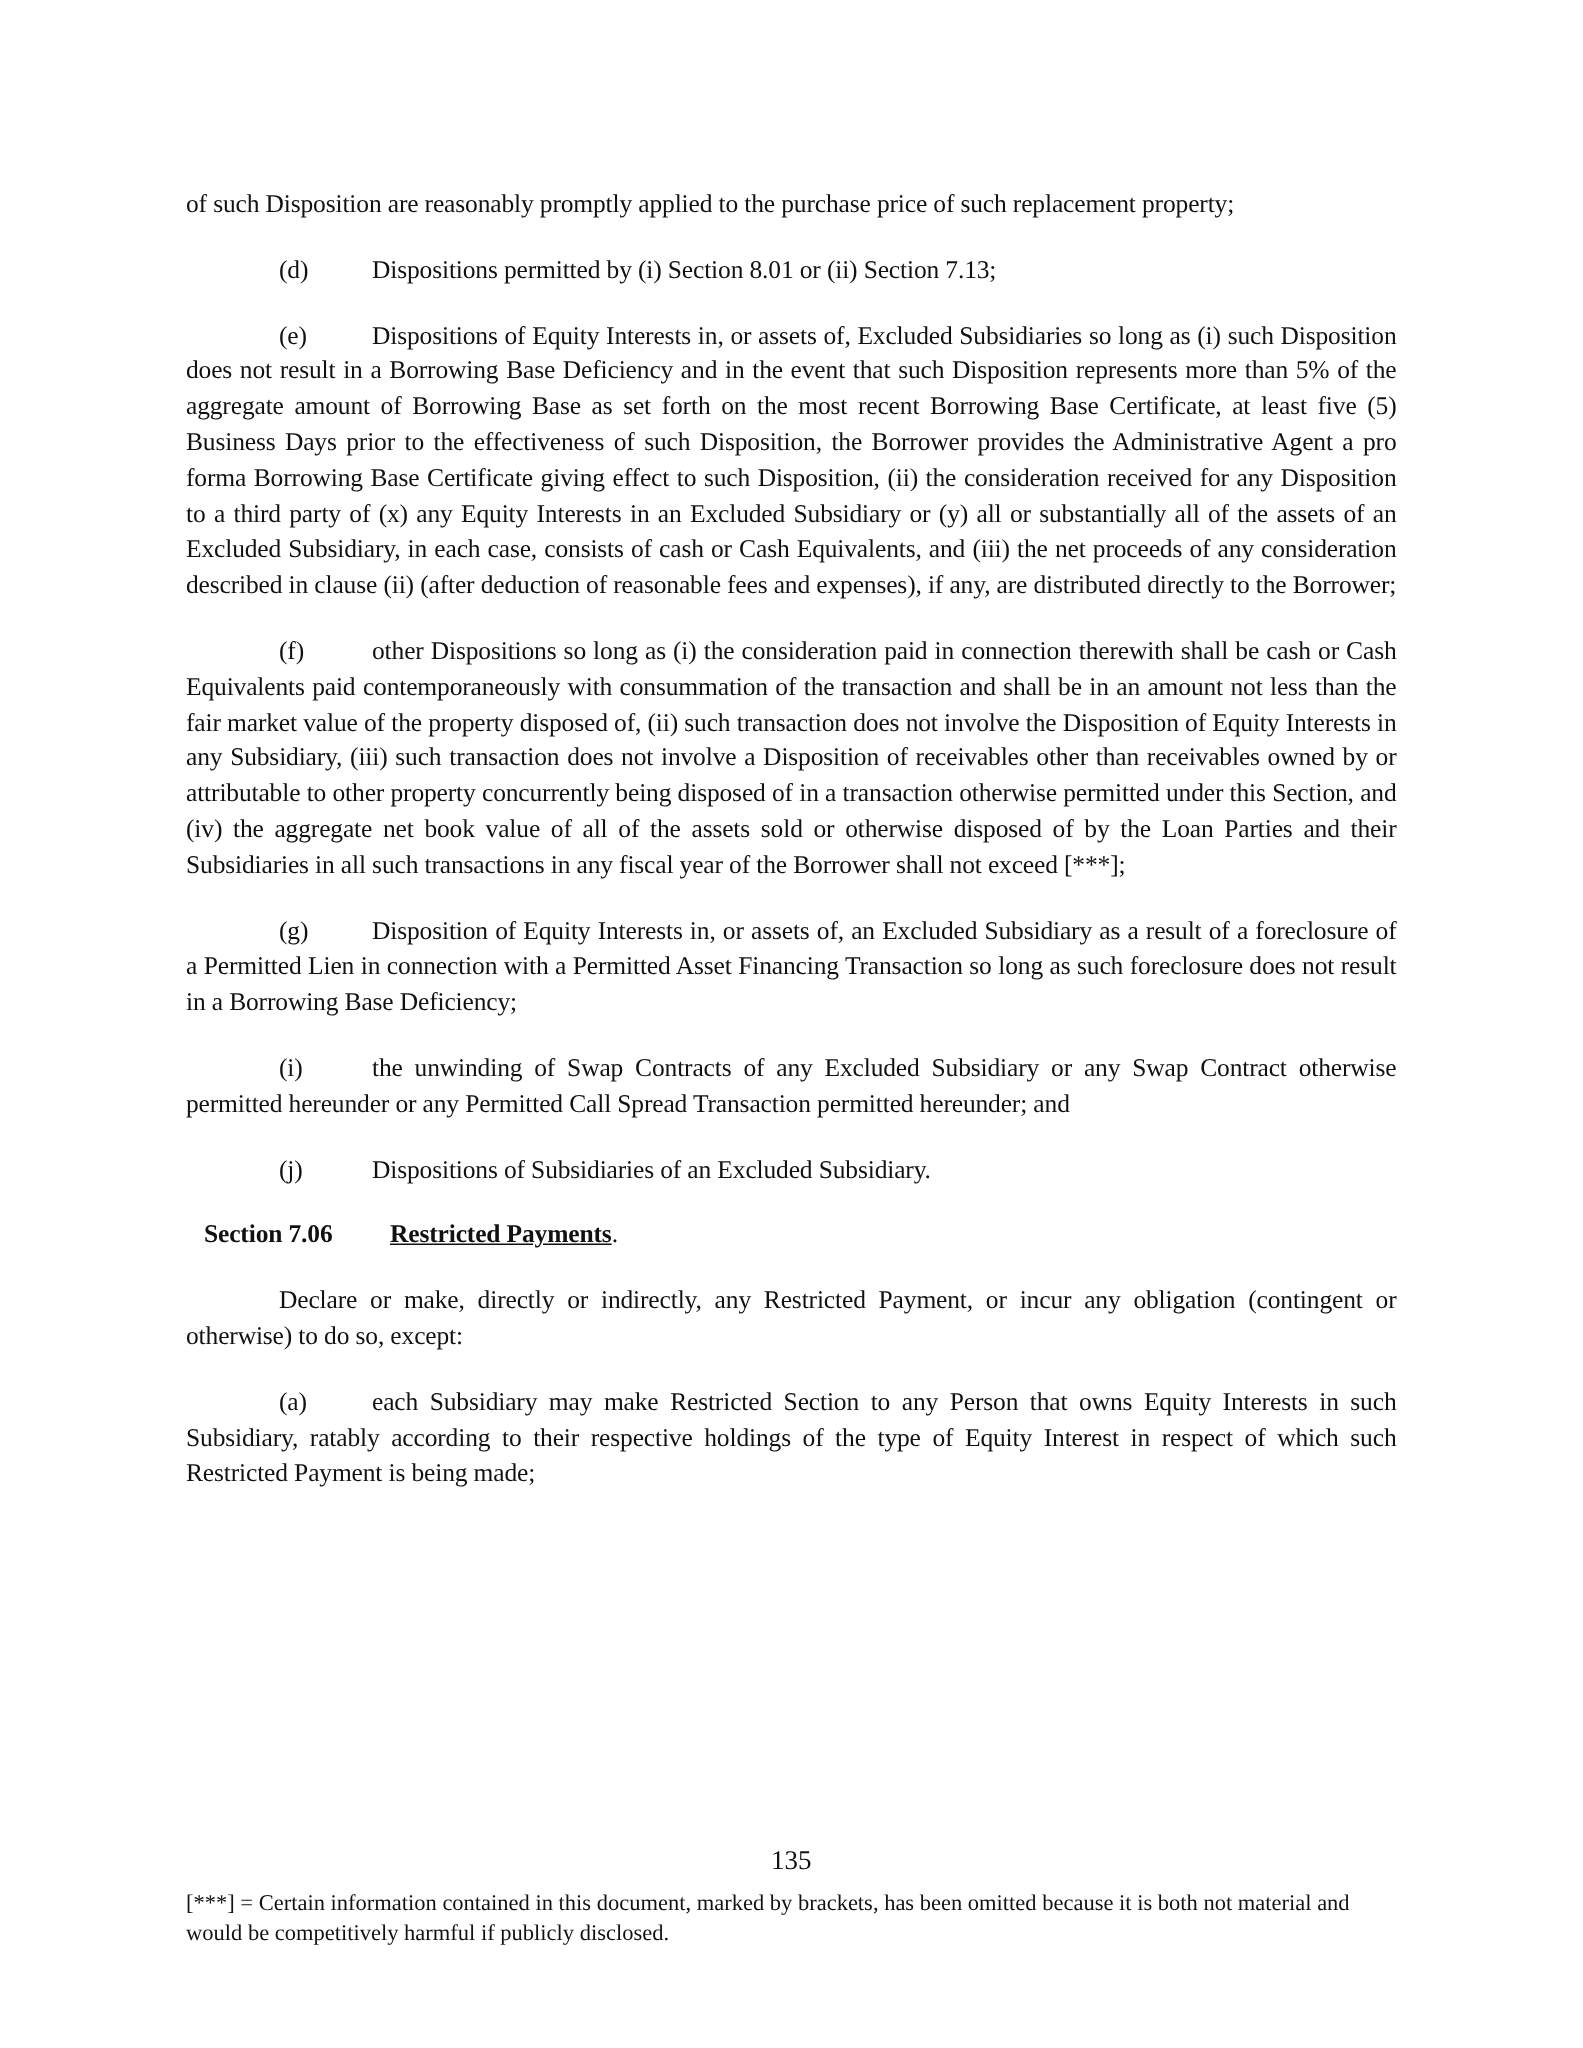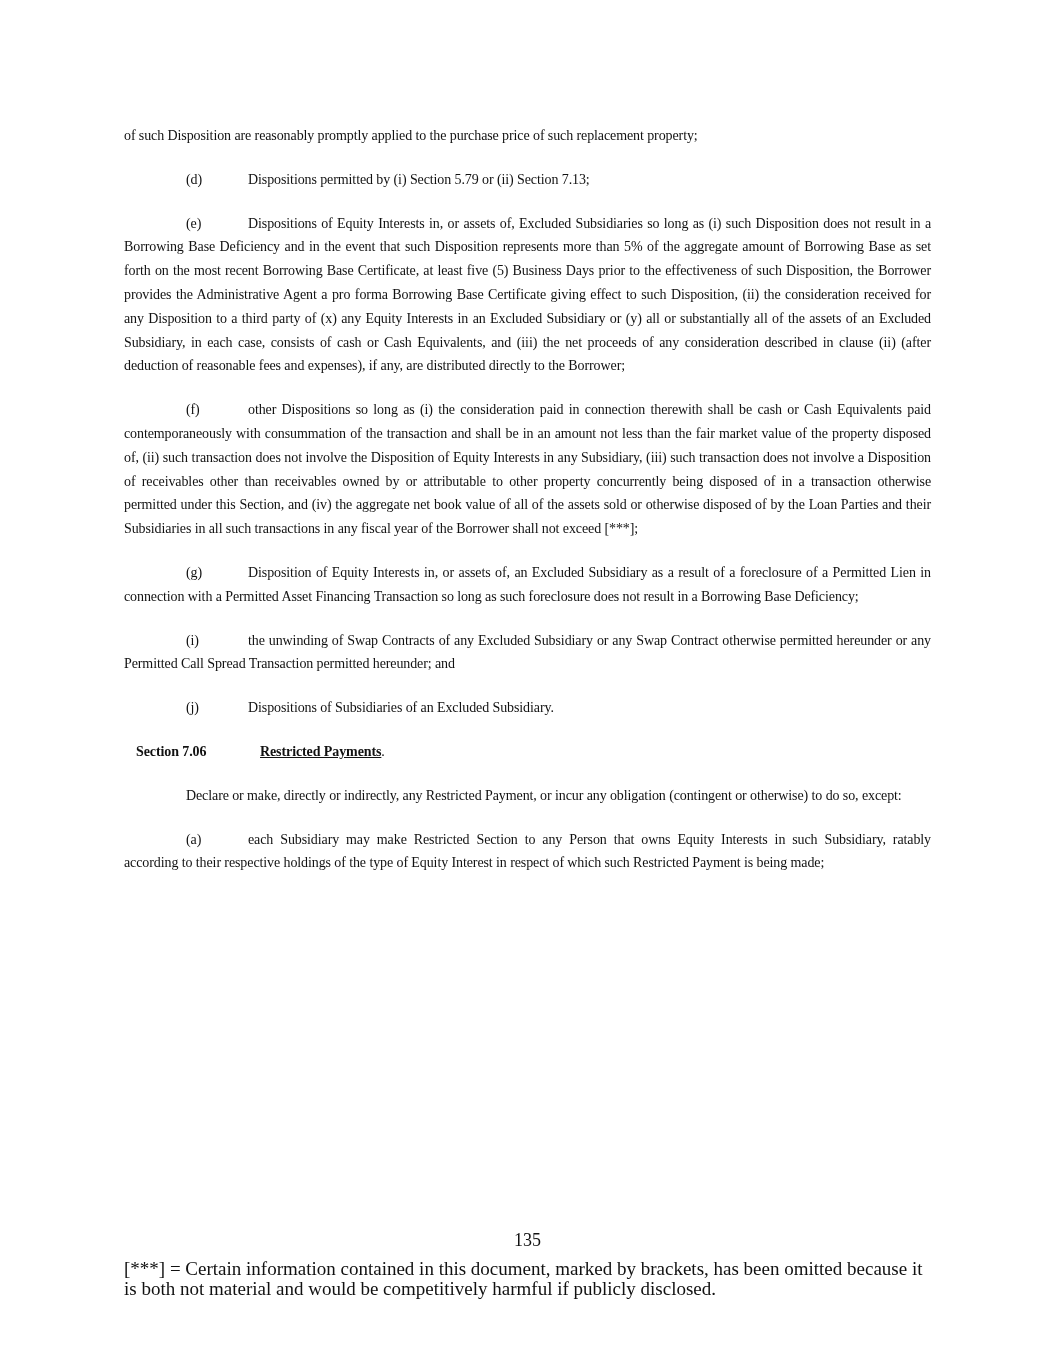--- a/index.html
+++ b/index.html
@@ -1,47 +1,47 @@
 <!DOCTYPE html>
 <html><head>
   <meta charset="utf-8">
   <style>
     html, body { margin: 0; padding: 0; background: #ffffff; }
     body { width: 1055px; height: 1365px; position: relative; overflow: hidden; }
     .page {
       position: absolute; left: 124px; top: 124px; width: 807px;
       font-family: "Liberation Serif", "DejaVu Serif", serif;
-      font-size: 14px; line-height: 23.8px; color: #111;
+      font-size: 17px; line-height: 23.8px; color: #111;
       letter-spacing: -0.1px;
     }
     .para { margin: 0; text-align: justify; }
     .para.gap { margin-top: 20px; }
     .item { text-indent: 62px; }
     .item .lbl { display: inline-block; text-indent: 0; width: 62px; }
     .section-heading { margin-top: 20px; font-weight: bold; }
     .section-heading .num { display: inline-block; width: 124px; margin-left: 12px; }
     .section-heading .title { text-decoration: underline; }
     .section-heading .dot { font-weight: normal; }
     .pagenum {
       position: absolute; left: 0; width: 1055px; top: 1230px; text-align: center;
       font-family: "Liberation Serif", "DejaVu Serif", serif; font-size: 18px; color: #111;
     }
     .footnote {
       position: absolute; left: 124px; top: 1259px; width: 810px;
       font-family: "Liberation Serif", "DejaVu Serif", serif;
-      font-size: 19px; line-height: 20px; color: #111;
+      font-size: 15px; line-height: 20px; color: #111;
     }
   </style>
 </head>
 <body>
 
 <div class="page">
   <p class="para">of such Disposition are reasonably promptly applied to the purchase price of such replacement property;</p>
 
-  <p class="para gap item"><span class="lbl">(d)</span><span>Dispositions permitted by (i) Section 5.79 or (ii) Section 7.13;</span></p>
+  <p class="para gap item"><span class="lbl">(d)</span><span>Dispositions permitted by (i) Section 8.01 or (ii) Section 7.13;</span></p>
 
   <p class="para gap item"><span class="lbl">(e)</span><span>Dispositions of Equity Interests in, or assets of, Excluded Subsidiaries so long as (i)  such Disposition does not result in a Borrowing Base Deficiency and in the event that such Disposition represents more than 5% of the aggregate amount of Borrowing Base as set forth on the most recent Borrowing Base Certificate, at least five (5) Business Days prior to the effectiveness of such Disposition, the Borrower provides the Administrative Agent a pro forma Borrowing Base Certificate giving effect to such Disposition, (ii) the consideration received for any Disposition to a third party of (x) any Equity Interests in an Excluded Subsidiary or (y) all or substantially all of the assets of an Excluded Subsidiary, in each case, consists of cash or Cash Equivalents, and (iii) the net proceeds of any consideration described in clause (ii) (after deduction of reasonable fees and expenses), if any, are distributed directly to the Borrower;</span></p>
 
   <p class="para gap item"><span class="lbl">(f)</span><span>other Dispositions so long as (i) the consideration paid in connection therewith shall be cash or Cash Equivalents paid contemporaneously with consummation of the transaction and shall be in an amount not less than the fair market value of the property disposed of, (ii) such transaction does not involve the Disposition of Equity Interests in any Subsidiary, (iii) such transaction does not involve a Disposition of receivables other than receivables owned by or attributable to other property concurrently being disposed of in a transaction otherwise permitted under this Section, and (iv) the aggregate net book value of all of the assets sold or otherwise disposed of by the Loan Parties and their Subsidiaries in all such transactions in any fiscal year of the Borrower shall not exceed [***];</span></p>
 
   <p class="para gap item"><span class="lbl">(g)</span><span>Disposition of Equity Interests in, or assets of, an Excluded Subsidiary as a result of a foreclosure of a Permitted Lien in connection with a Permitted Asset Financing Transaction so long as such foreclosure does not result in a Borrowing Base Deficiency;</span></p>
 
 
   <p class="para gap item"><span class="lbl">(i)</span><span>the unwinding of Swap Contracts of any Excluded Subsidiary or any Swap Contract otherwise permitted hereunder or any Permitted Call Spread Transaction permitted hereunder; and</span></p>
 

